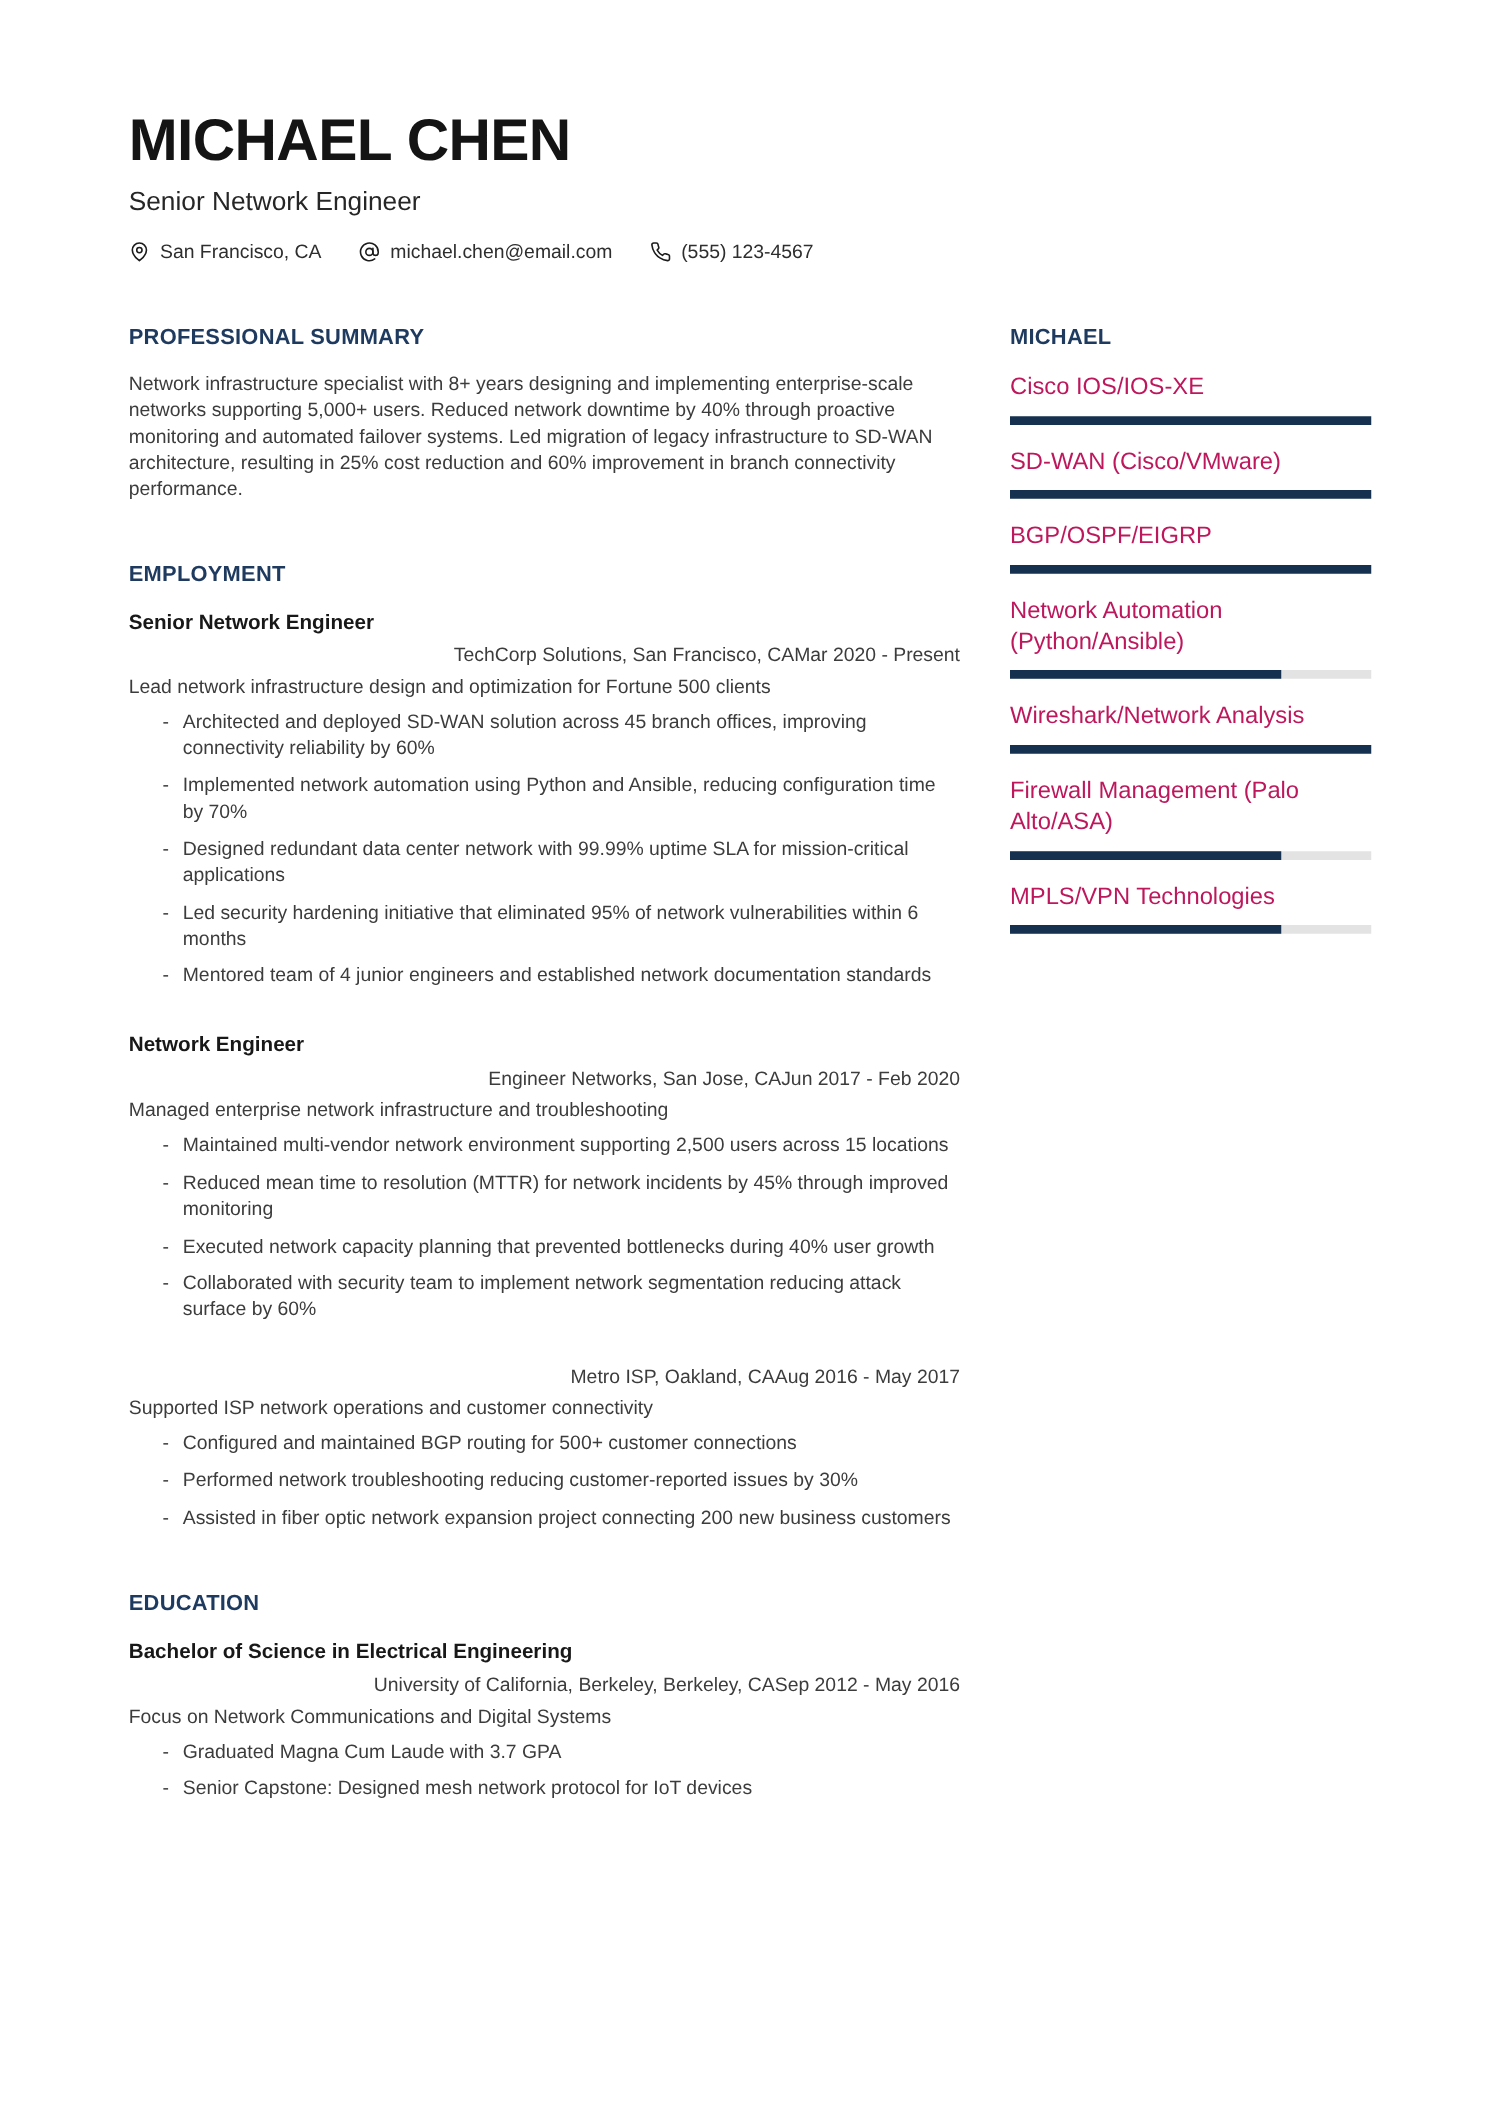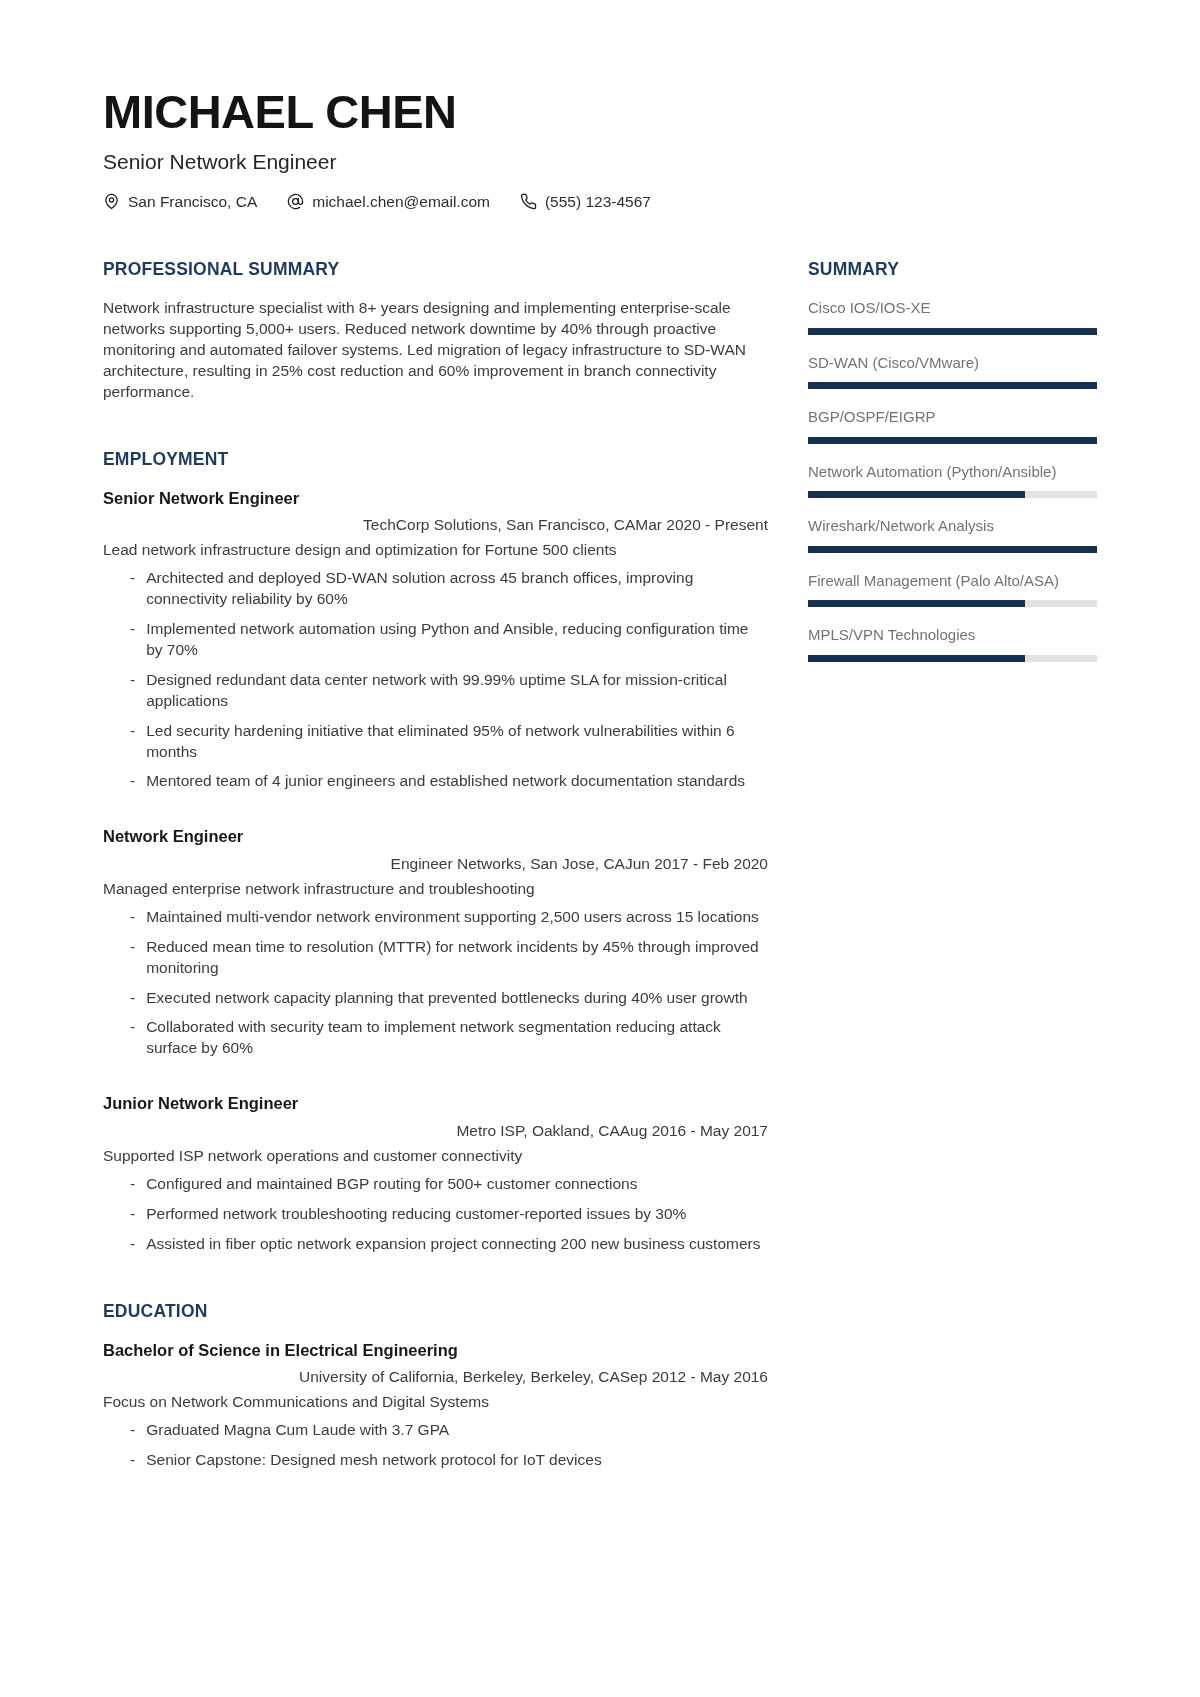--- a/index.html
+++ b/index.html
@@ -32,21 +32,21 @@
   
   .job + .job{margin-top:34px;}
   .role{font-size:16.5px;font-weight:700;color:#181818;line-height:1.3;}
   .org-row{display:flex;justify-content:flex-end;align-items:baseline;font-size:15.5px;margin-top:7px;color:#3c3c3c;}
   .role-summary{font-size:15.5px;margin-top:7px;color:#3c3c3c;}
   ul.bullets{list-style:none;margin-top:2px;}
   ul.bullets li{display:flex;gap:11px;padding-left:27px;font-size:15.5px;line-height:1.35;margin-top:9px;color:#3c3c3c;}
   ul.bullets .dash{flex:none;}
   
   .skill{margin-bottom:18px;}
-  .skill-label{font-size:15px;color:#737373;margin-bottom:10px;line-height:1.3;}
+  .skill-label{font-size:19px;color:#be185d;margin-bottom:10px;line-height:1.3;}
   .skill-track{height:7px;background:var(--bar-track);width:100%;}
   .skill-fill{height:100%;background:var(--bar-fill);}
 </style>
 </head>
 <body>
 
 <div class="page">
 
   <header>
     <h1 class="name">MICHAEL CHEN</h1>
@@ -143,21 +143,20 @@
     <span class="dash">-</span>
     <span class="btext">Executed network capacity planning that prevented bottlenecks during 40% user growth</span>
   </li>
                 <li>
     <span class="dash">-</span>
     <span class="btext">Collaborated with security team to implement network segmentation reducing attack surface by 60%</span>
   </li>
               </ul>
   </article>
             <article class="job">
-    <h3 class="role">Junior Network Engineer</h3>
     <div class="org-row">
       <span class="org">Metro ISP, Oakland, CA</span>
       <span class="dates">Aug 2016 - May 2017</span>
     </div>
     <div class="role-summary">Supported ISP network operations and customer connectivity</div>
     <ul class="bullets">
                 <li>
     <span class="dash">-</span>
     <span class="btext">Configured and maintained BGP routing for 500+ customer connections</span>
   </li>
@@ -193,21 +192,21 @@
     <span class="btext">Senior Capstone: Designed mesh network protocol for IoT devices</span>
   </li>
             </ul>
         </article>
       </section>
 
     </main>
 
     <aside class="right-col">
       <section>
-        <h2 class="sec">SUMMARY</h2>
+        <h2 class="sec">MICHAEL</h2>
         <div id="skills">
             <div class="skill">
     <div class="skill-label">Cisco IOS/IOS-XE</div>
     <div class="skill-track">
       <div class="skill-fill" style="width: 100%;"></div>
     </div>
   </div>
             <div class="skill">
     <div class="skill-label">SD-WAN (Cisco/VMware)</div>
     <div class="skill-track">

